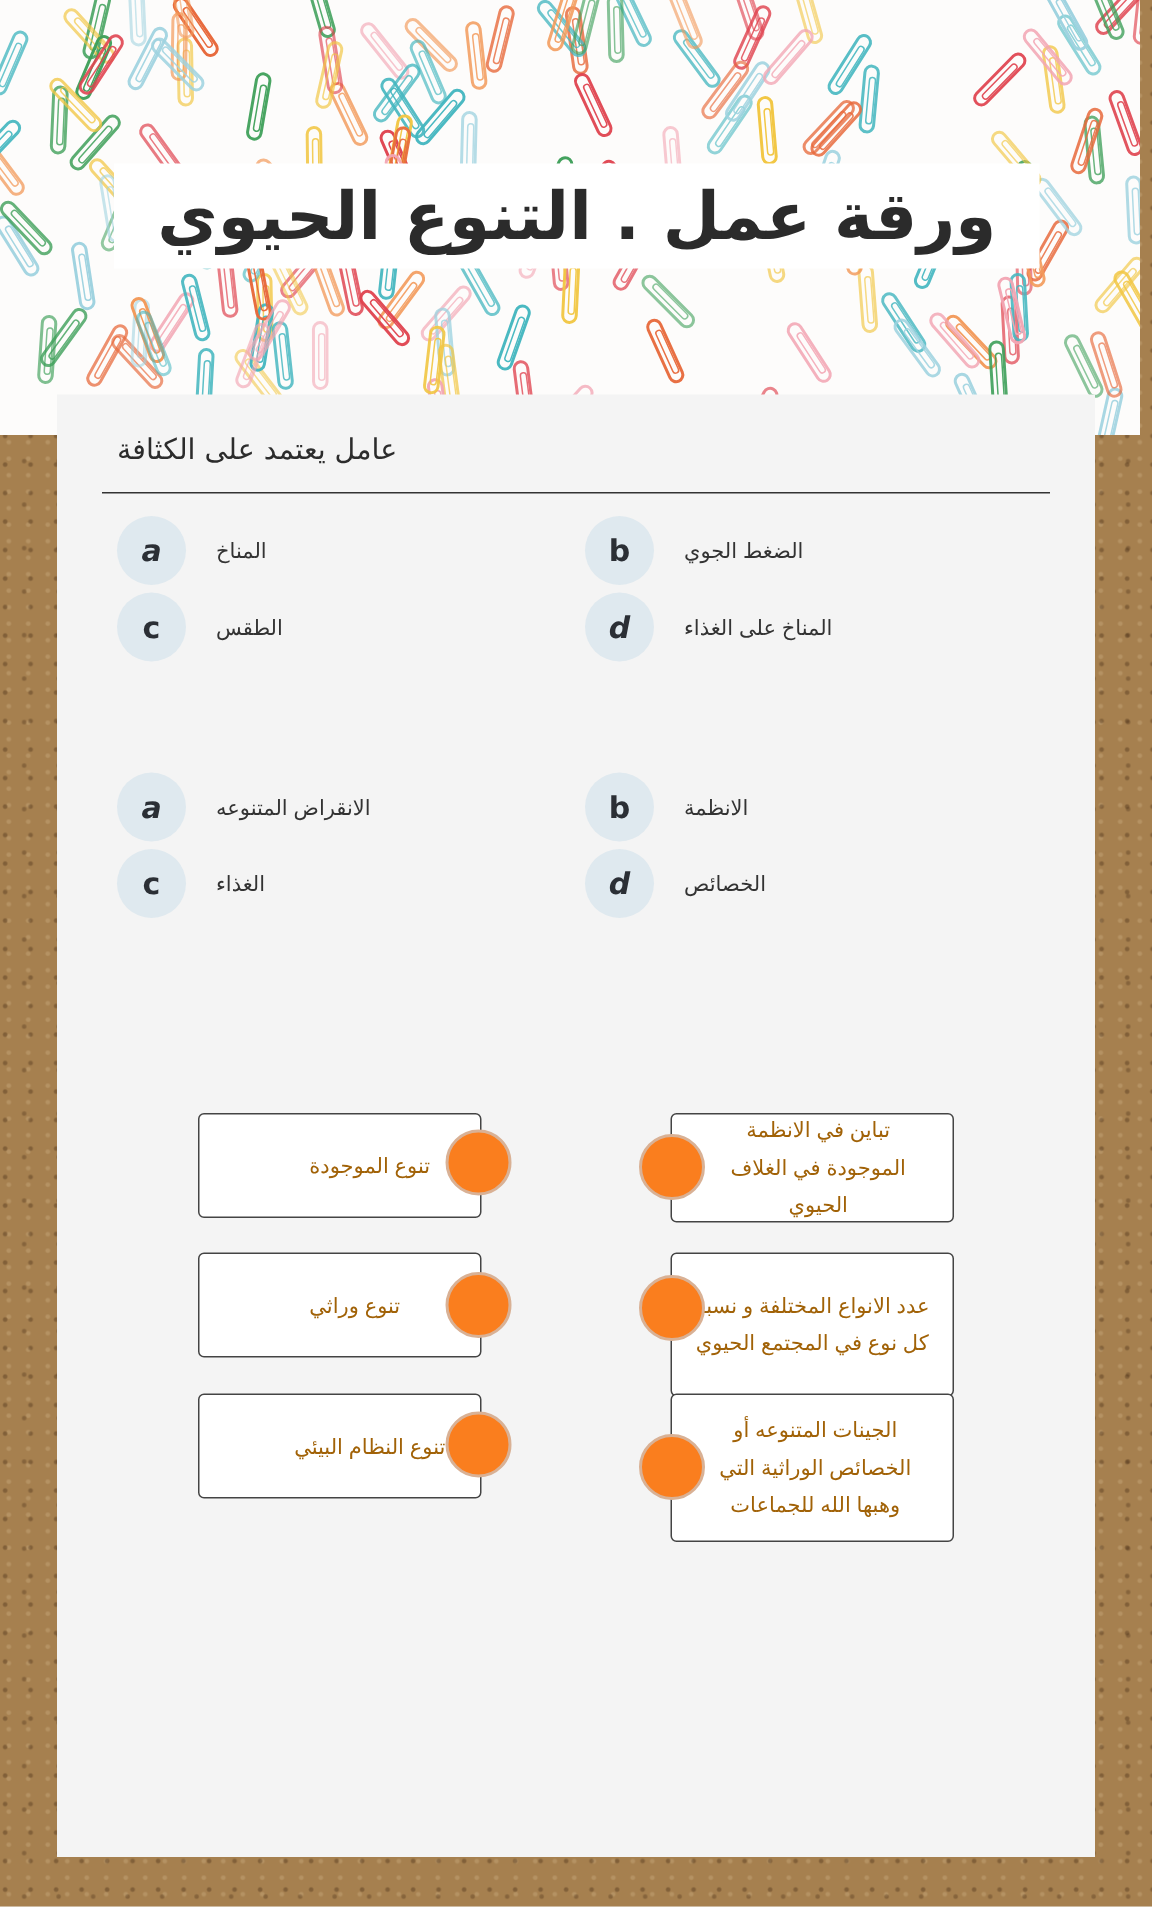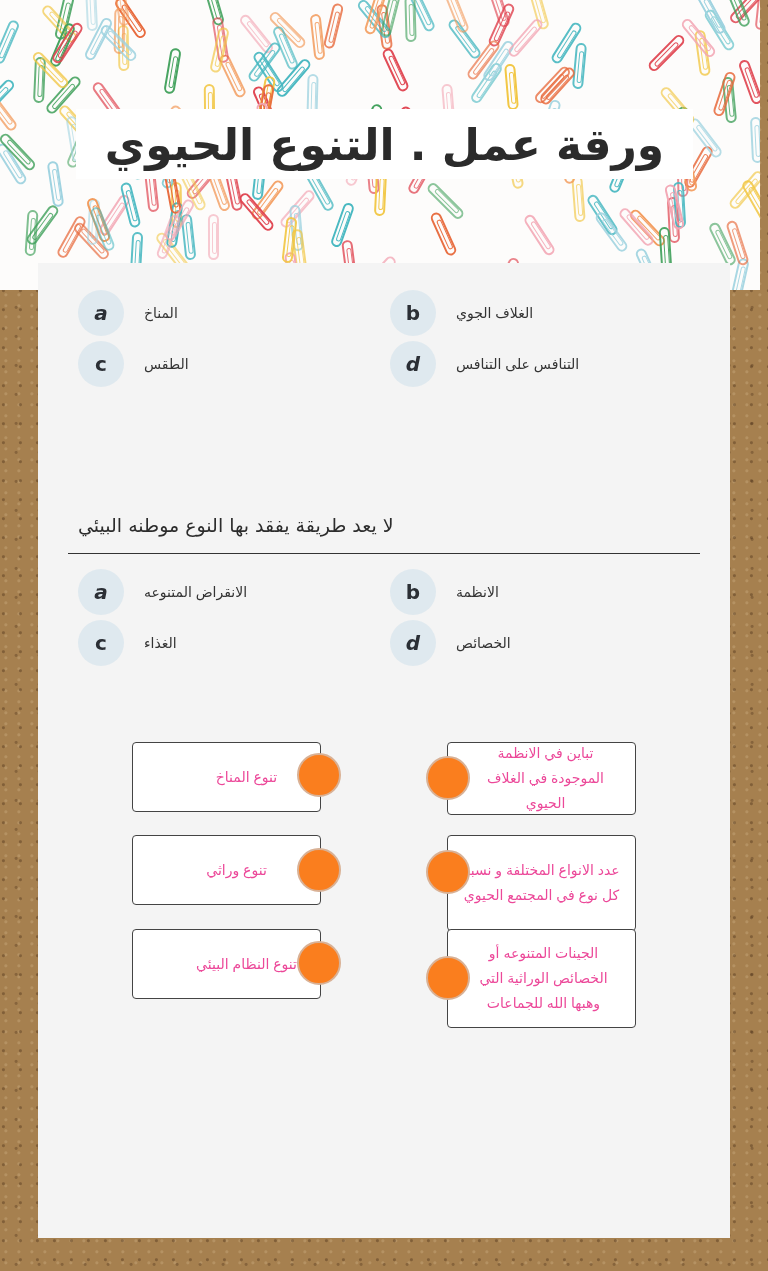--- a/index.html
+++ b/index.html
@@ -54,21 +54,21 @@
     width: 46px; height: 46px; border-radius: 50%;
     background: #dfe9ef;
     display: flex; align-items: center; justify-content: center;
     font-family: "DejaVu Sans", sans-serif; font-weight: bold; font-size: 20px; color: #2b2f35;
   }
   .letter.italic { font-style: italic; }
   .opt-text { margin-left: 20px; font-size: 14px; color: #333; direction: rtl; }
   .match-card {
     position: absolute; background: #fff; border: 1px solid #444; border-radius: 4px;
     display: flex; align-items: center; justify-content: center; text-align: center;
-    direction: rtl; font-size: 14px; line-height: 25px; color: #ec4899;
+    direction: rtl; font-size: 14px; line-height: 25px; color: #a16207;
   }
   .dot {
     position: absolute; width: 44px; height: 44px; border-radius: 50%;
     background: #fa7e1e; border: 2px solid #d9b195;
   }
 </style>
 </head>
 <body>
 
 <div class="banner">
@@ -245,42 +245,42 @@
       <div class="clip" style="left: 251.297px; top: 188.907px; border-color: rgb(224, 67, 79); opacity: 0.948804; transform: rotate(-40.7573deg);"></div>
     </div>
   <div class="title-box">
     <h1>ورقة عمل . التنوع الحيوي</h1>
   </div>
 </div>
 
 <div class="sheet">
 
   <div class="question" style="top:12px;">
+    <div class="q-text">عامل يعتمد على الكثافة</div>
     <div class="options">
       <div class="opt" style="left:10px; top:15px;">
         <div class="letter italic">a</div>
         <span class="opt-text">المناخ</span>
       </div>
       <div class="opt" style="left:322px; top:15px;">
         <div class="letter">b</div>
-        <span class="opt-text">الغلاف الجوي</span>
+        <span class="opt-text">الضغط الجوي</span>
       </div>
       <div class="opt" style="left:10px; top:66px;">
         <div class="letter">c</div>
         <span class="opt-text">الطقس</span>
       </div>
       <div class="opt" style="left:322px; top:66px;">
         <div class="letter italic">d</div>
-        <span class="opt-text">التنافس على التنافس</span>
+        <span class="opt-text">المناخ على الغذاء</span>
       </div>
     </div>
   </div>
 
   <div class="question" style="top:237px;">
-    <div class="q-text">لا يعد طريقة يفقد بها النوع موطنه البيئي</div>
     <div class="options">
       <div class="opt" style="left:10px; top:15px;">
         <div class="letter italic">a</div>
         <span class="opt-text">الانقراض المتنوعه</span>
       </div>
       <div class="opt" style="left:322px; top:15px;">
         <div class="letter">b</div>
         <span class="opt-text">الانظمة</span>
       </div>
       <div class="opt" style="left:10px; top:66px;">
@@ -289,21 +289,21 @@
       </div>
       <div class="opt" style="left:322px; top:66px;">
         <div class="letter italic">d</div>
         <span class="opt-text">الخصائص</span>
       </div>
     </div>
   </div>
 
   <div>
     <div class="match-card" style="left:94px; top:479px; width:189px; height:70px;">
-      <span style="margin-left:40px;">تنوع المناخ</span>
+      <span style="margin-left:40px;">تنوع الموجودة</span>
     </div>
     <div class="dot" style="left:259px; top:490px;"></div>
 
     <div class="match-card" style="left:94px; top:572px; width:189px; height:70px;">
       <span style="margin-left:20px;">تنوع وراثي</span>
     </div>
     <div class="dot" style="left:259px; top:585px;"></div>
 
     <div class="match-card" style="left:94px; top:666px; width:189px; height:70px;">
       <span style="margin-left:40px;">تنوع النظام البيئي</span>

